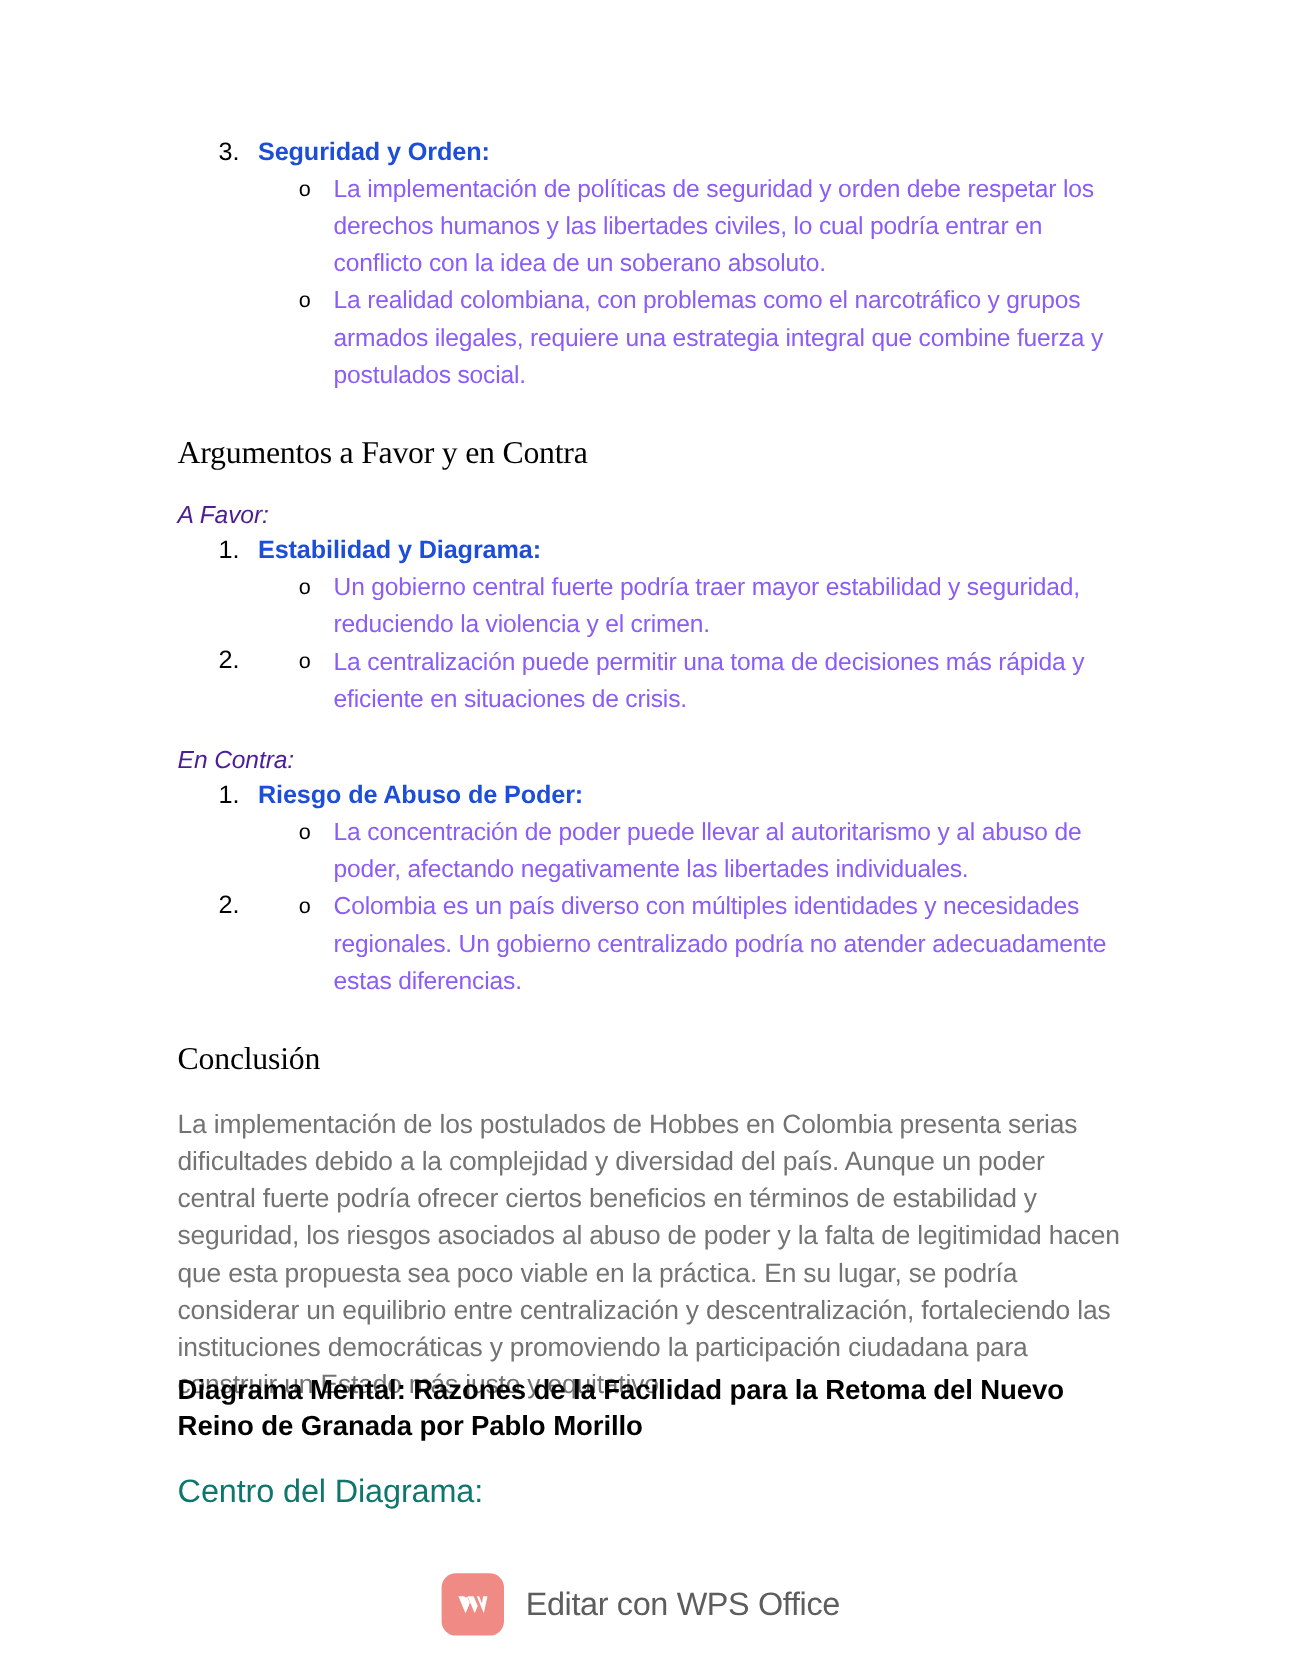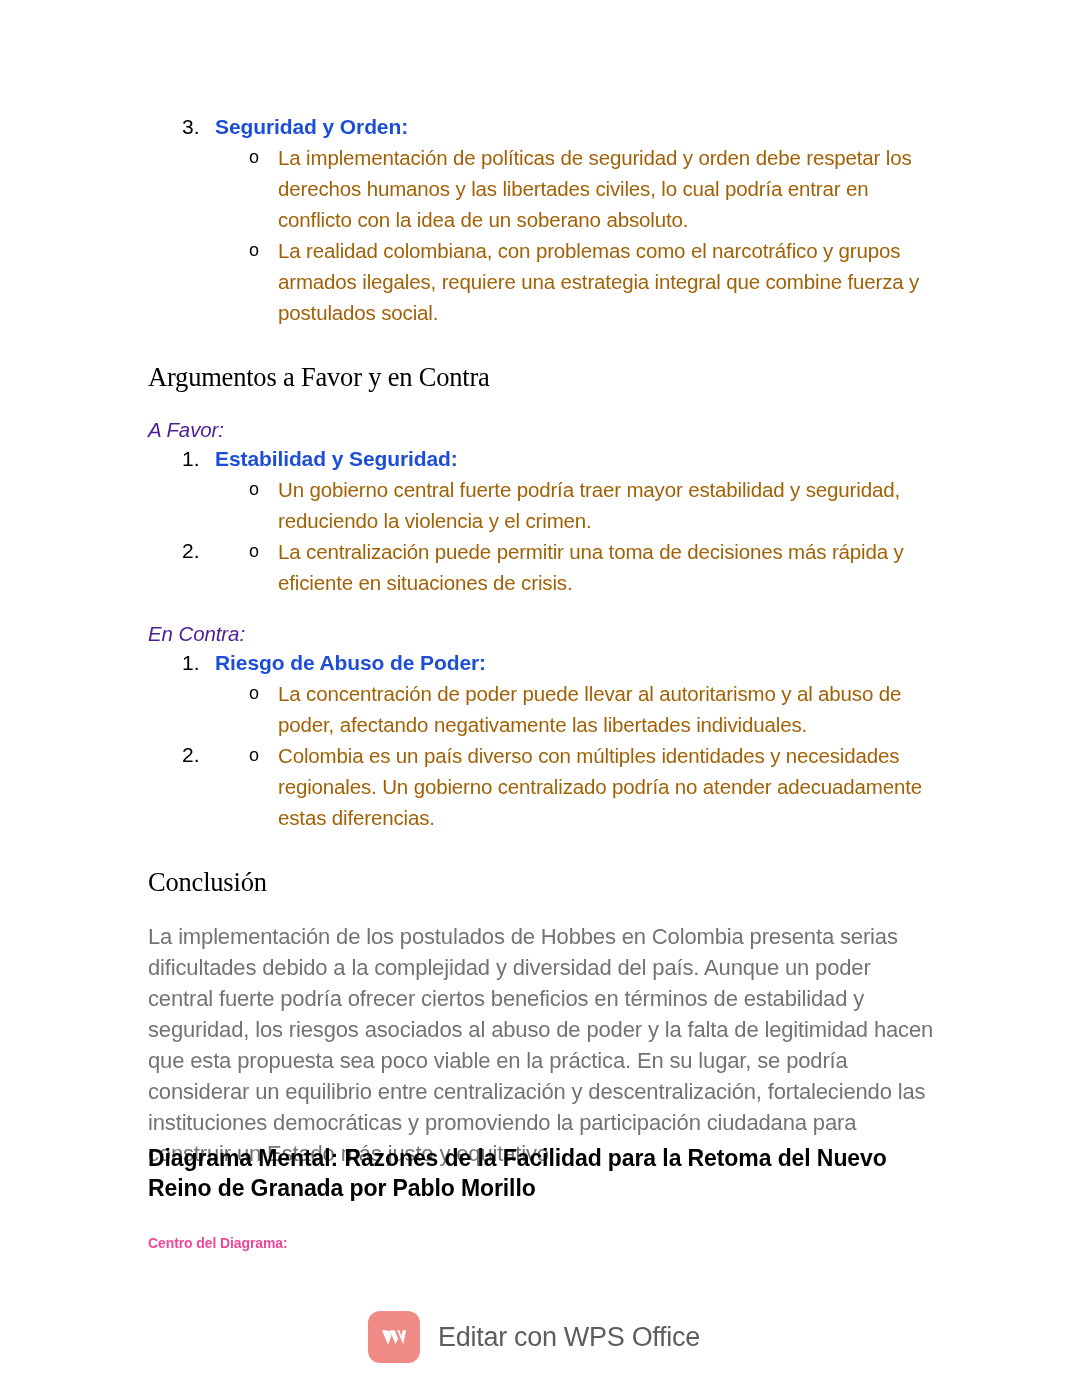--- a/index.html
+++ b/index.html
@@ -77,21 +77,21 @@
     position: absolute;
     left: 34px;
     top: 0;
     font-size: 18px;
     line-height: 31px;
     color: #000;
   }
   .sub-text {
     font-size: 20.5px;
     line-height: 31px;
-    color: #a16207;
+    color: #8b5cf6;
     letter-spacing: -0.15px;
   }
 
   
   .toplist { margin-top: 0; }
 
   
   h1.section {
     font-size: 26.5px;
     font-weight: normal;
@@ -124,25 +124,25 @@
   h2.diagram-title {
     font-size: 23px;
     font-weight: bold;
     line-height: 30px;
     margin: 0;
     letter-spacing: -0.1px;
     color: #000;
   }
 
   .diagram-sub {
-    font-size: 14px;
-    font-weight: bold;
+    font-size: 27px;
+    font-weight: normal;
     line-height: 28px;
     margin: 26px 0 0 0;
-    color: #ec4899;
+    color: #0f766e;
     letter-spacing: -0.1px;
   }
 
   .diagram-block {
     position: absolute;
     left: 148px;
     top: 1143px;
     width: 790px;
   }
 
@@ -198,21 +198,21 @@
       </li>
     </ol>
 
     <h1 class="section">Argumentos a Favor y en Contra</h1>
 
     <div class="subhead">A Favor:</div>
 
     <ol class="lvl1 listblock">
       <li>
         <span class="num">1.</span>
-        <div class="li-title">Estabilidad y Seguridad:</div>
+        <div class="li-title">Estabilidad y Diagrama:</div>
         <ul class="lvl2">
           <li>
             <span class="obullet">o</span>
             <div class="sub-text">Un gobierno central fuerte podría traer mayor estabilidad y seguridad, reduciendo la violencia y el crimen.</div>
           </li>
         </ul>
       </li>
       <li>
         <span class="num">2.</span>
         <ul class="lvl2">

